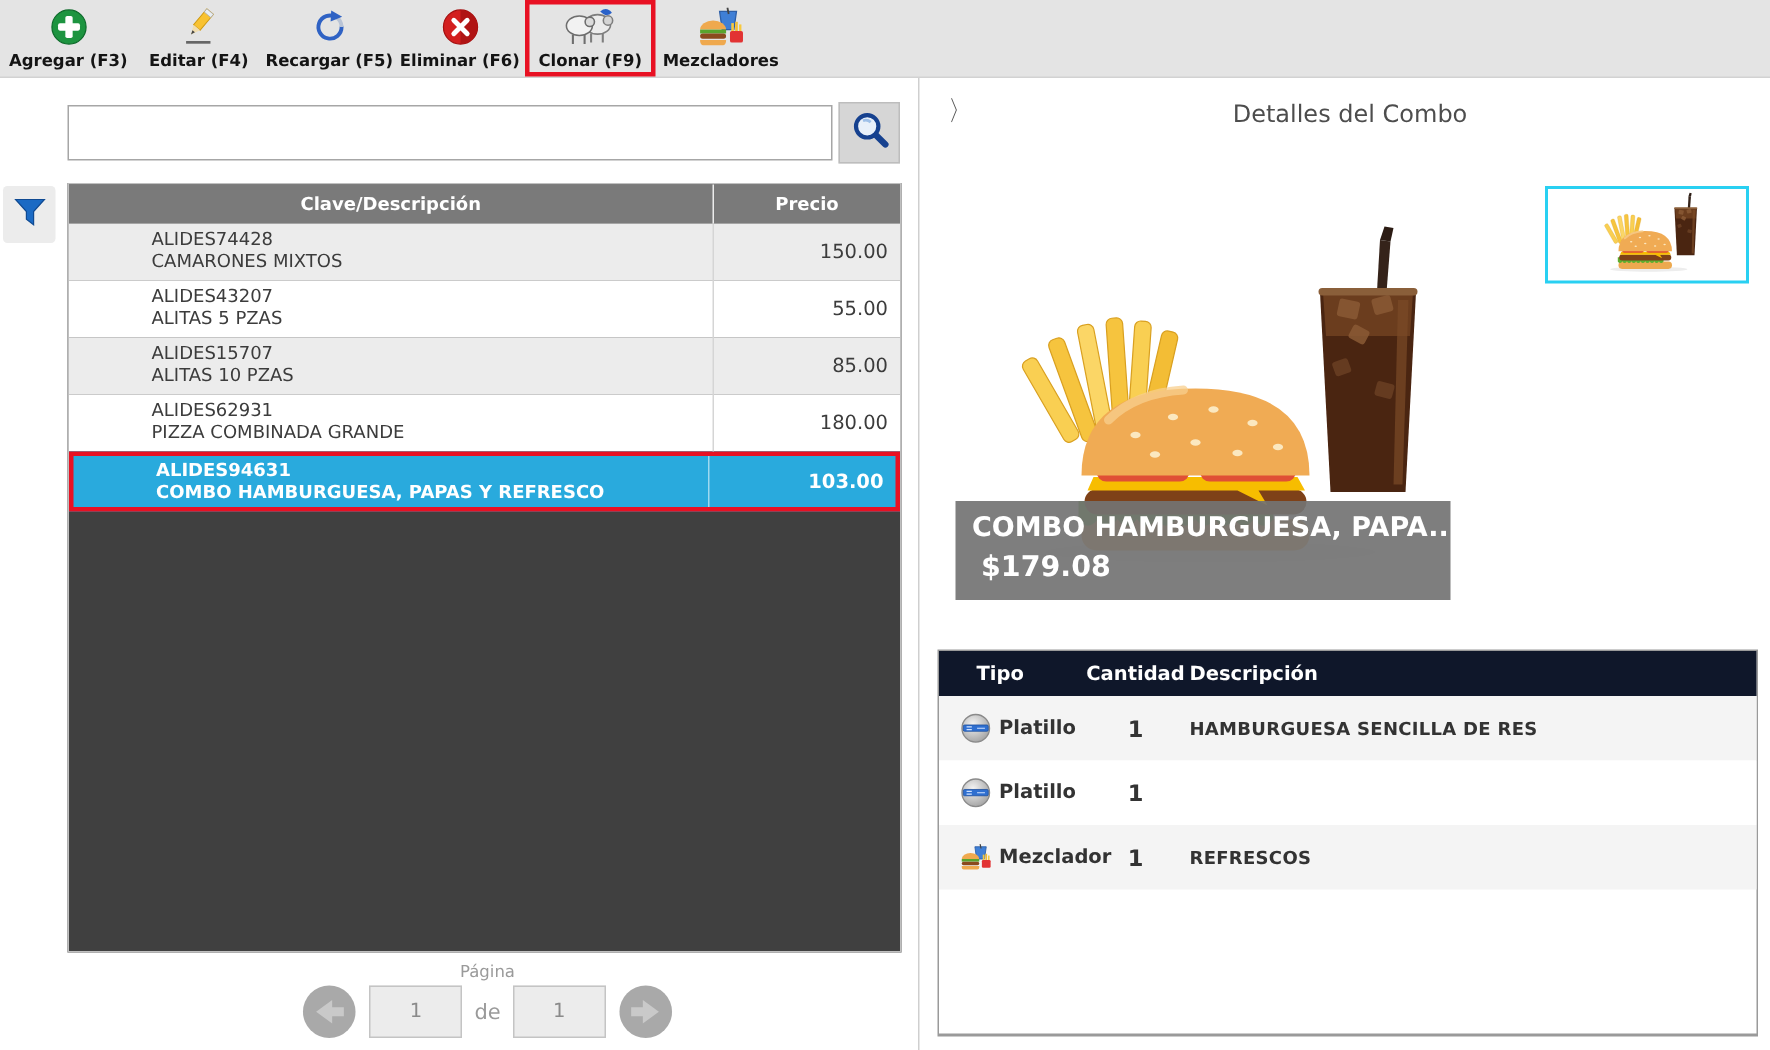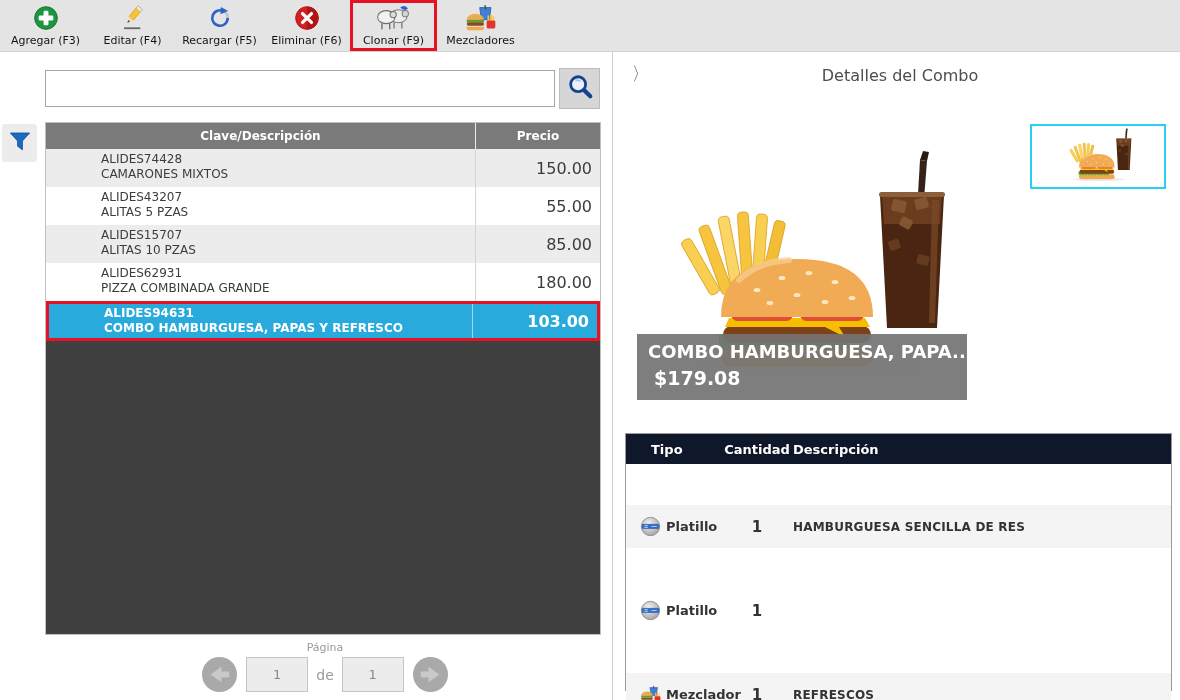--- a/index.html
+++ b/index.html
@@ -8,21 +8,21 @@
   .app { position:relative; width:1180px; height:700px; }
 
   
   .toolbar { position:absolute; left:0; top:0; width:1180px; height:52px;
              background:#e4e4e4; border-bottom:1px solid #d2d2d2;
              display:flex; align-items:stretch; padding-left:2px; }
   .tbtn { width:87px; display:flex; flex-direction:column; align-items:center;
           justify-content:center; gap:3px; cursor:pointer; }
   .tbtn .ticon { height:27px; display:flex; align-items:center; }
   .tbtn .ticon svg { height:26px; width:auto; }
-  .tbtn .tlabel { font-size:11px; font-weight:normal; color:#141414; white-space:nowrap; }
+  .tbtn .tlabel { font-size:11px; font-weight:bold; color:#141414; white-space:nowrap; }
   .tbtn.highlight { border:3px solid #e81123; }
 
   
   .filter-btn { position:absolute; left:2px; top:124px; width:35px; height:38px;
                 background:#ececec; border-radius:3px; display:flex;
                 align-items:center; justify-content:center; cursor:pointer; }
   .search-input { position:absolute; left:45px; top:70px; width:510px; height:37px;
                   border:1px solid #a6a6a6; background:#fff; font-size:14px;
                   padding:0 8px; color:#333; outline:none;
                   font-family:"DejaVu Sans","Liberation Sans",sans-serif; }
@@ -33,21 +33,21 @@
   .ptable { position:absolute; left:45px; top:122px; width:556px; height:513px;
             background:#404040; border:1px solid #c0c0c0; }
   .phead { display:flex; height:26px; background:#7a7a7a; color:#fff;
            font-size:12px; font-weight:bold; align-items:center; }
   .phead .c1 { flex:1; text-align:center; border-right:1px solid #ececec; height:100%;
                display:flex; align-items:center; justify-content:center; }
   .phead .c2 { width:124px; text-align:center; }
   .prow { display:flex; height:38px; cursor:pointer; }
   .prow .c1 { flex:1; padding:3px 0 0 7px; border-right:1px solid #d5d5d5; overflow:hidden; }
   .prow .c2 { width:124px; display:flex; align-items:center; justify-content:flex-end;
-              padding-right:8px; font-size:16px; color:#3c3c3c; }
+              padding-right:8px; font-size:13px; color:#3c3c3c; }
   .prow .code, .prow .desc { font-size:12px; color:#3c3c3c; line-height:15px; white-space:nowrap;margin-left:48px; }
   .prow.odd  { background:#ececec; }
   .prow.even { background:#ffffff; }
   .prow.selected { background:#29aadd; border:3px solid #e81123; height:40px; }
   .prow.selected .code, .prow.selected .desc, .prow.selected .c2
       { color:#fff; font-weight:bold; }
   .prow.selected .c1 { border-right:1px solid rgba(255,255,255,.55); padding-top:2px; }
 
   
   .pagination { position:absolute; left:192px; top:641px; width:266px; }
@@ -80,21 +80,21 @@
   .banner .bname { font-size:18px; font-weight:bold; padding:7px 0 0 11px; white-space:nowrap; }
   .banner .bprice { font-size:19px; font-weight:bold; padding:5px 0 0 17px; }
 
   .ctable { position:absolute; left:5px; top:381px; width:547px; height:258px;
             background:#fff; border:1px solid #9a9a9a; border-bottom:2px solid #9a9a9a; }
   .chead { display:flex; height:30px; background:#0f172a; color:#fff;
            font-size:13px; font-weight:bold; align-items:center; }
   .chead .t1 { width:95px; padding-left:25px; }
   .chead .t2 { width:72px; text-align:center; }
   .chead .t3 { flex:1; }
-  .crow { display:flex; height:43px; align-items:center;margin-top:41px; }
+  .crow { display:flex; height:43px; align-items:center; }
   .crow.odd { background:#f4f4f4; }
   .crow.even { background:#ffffff; }
   .crow .t1 { width:95px; padding-left:14px; display:flex; align-items:center; gap:5px;
               font-size:13px; font-weight:bold; color:#333; }
   .crow .t1 svg { width:21px; height:21px; flex:none; }
   .crow .t2 { width:72px; text-align:center; font-size:15px; font-weight:bold; color:#333; }
   .crow .t3 { flex:1; font-size:12px; font-weight:bold; color:#333; letter-spacing:.2px; }
 </style>
 </head>
 <body>

